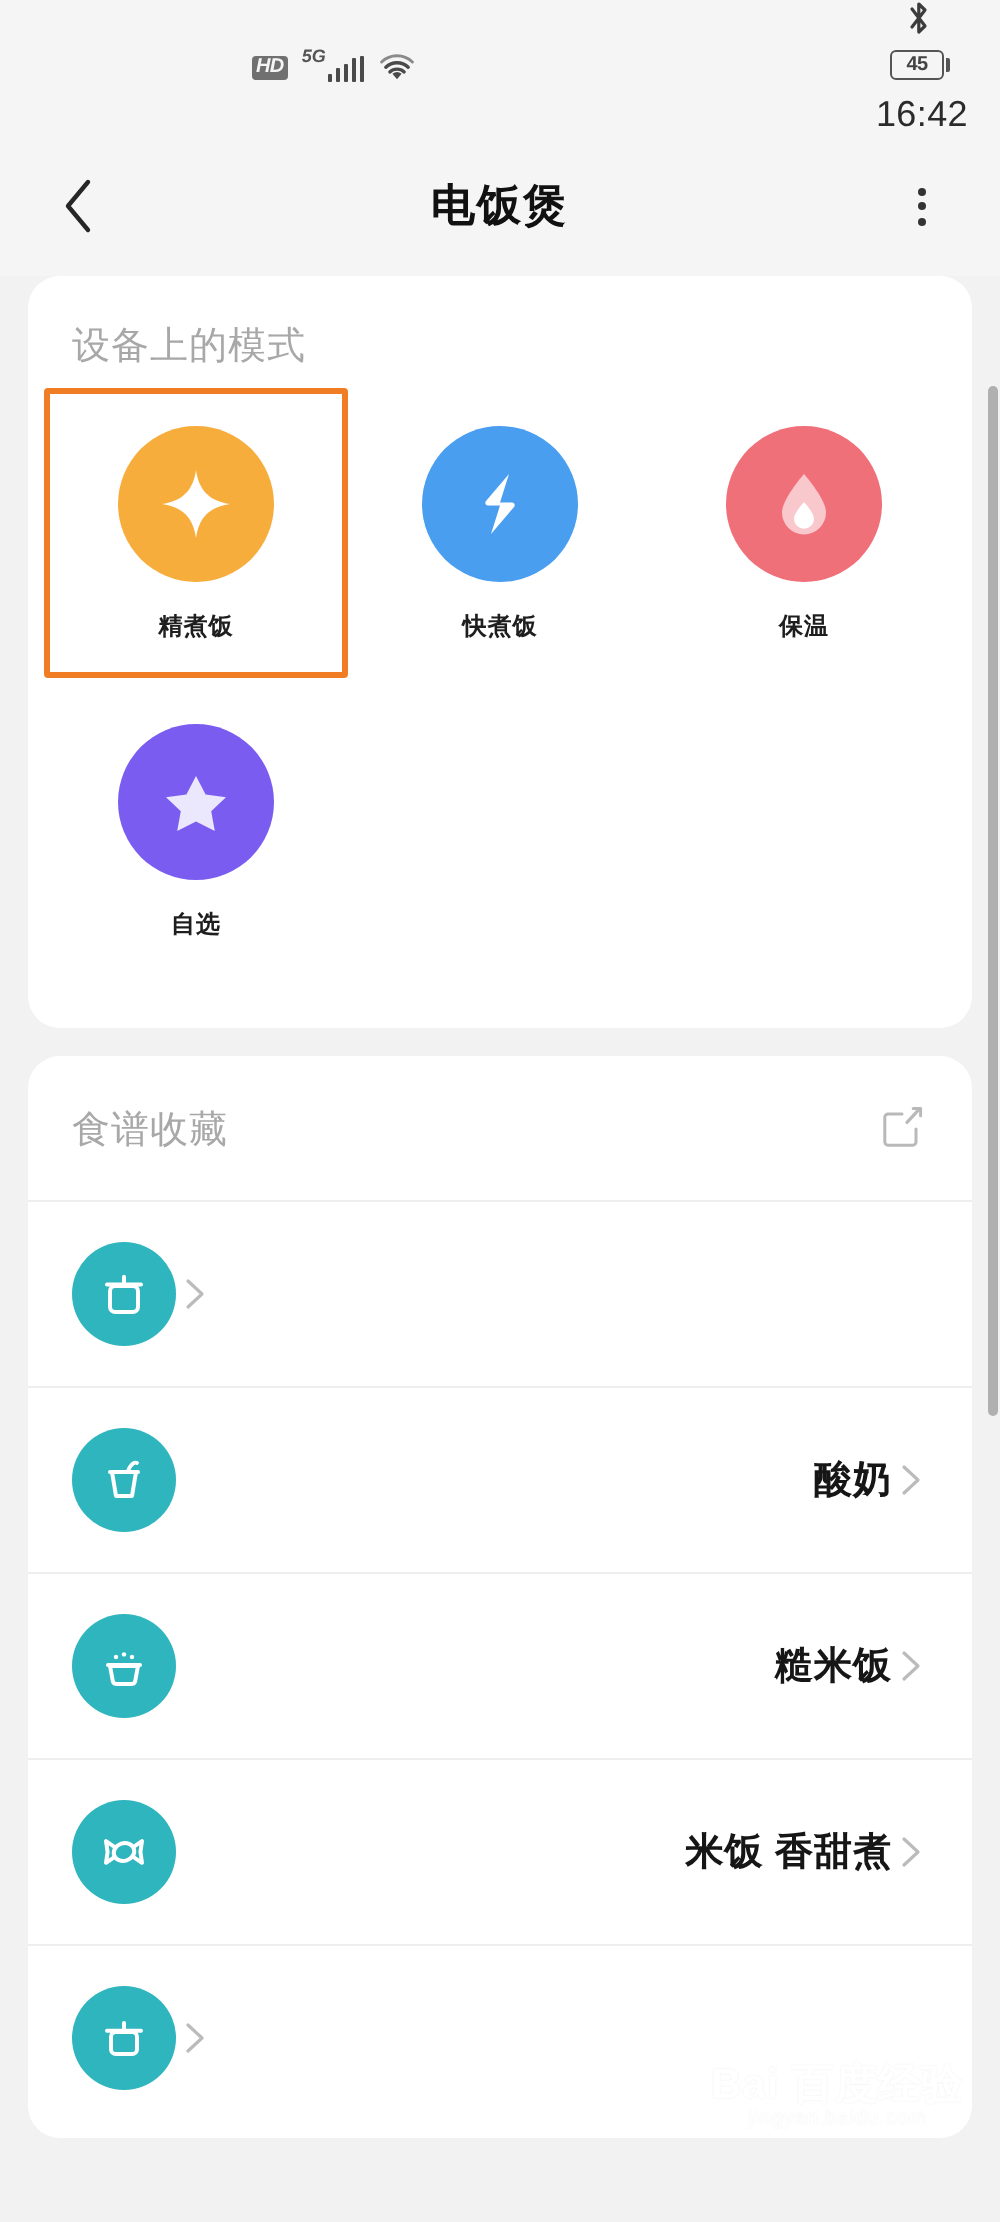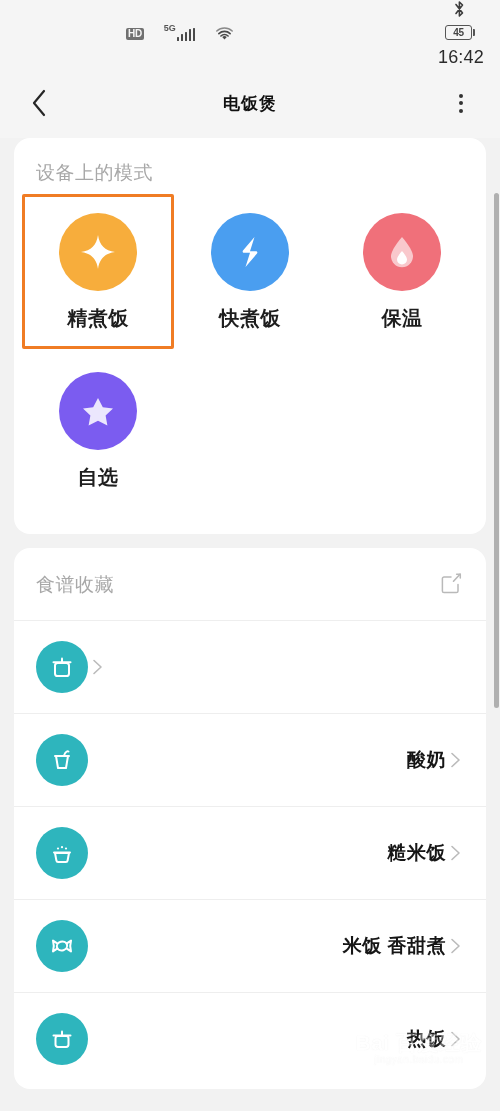--- a/index.html
+++ b/index.html
@@ -23,22 +23,23 @@
     display: flex;
     align-items: center;
     padding: 0 16px;
     background: #f5f5f5;
     position: relative;
   }
   .status-left-spacer { flex: 0 0 110px; }
   .status-center {
     display: flex;
     align-items: center;
-    gap: 20px;
+    gap: 7px;
     flex: 1;
+    font-style: italic;
   }
   .status-right {
     display: flex;
     align-items: center;
     gap: 7px;
     flex-direction: column;
   }
   .hd-badge {
     font-size: 10px;
     font-weight: bold;
@@ -121,21 +122,21 @@
   .back-btn {
     width: 34px;
     height: 34px;
     display: flex;
     align-items: center;
     justify-content: center;
     cursor: pointer;
   }
   .back-btn svg { display: block; }
   .appbar-title {
-    font-size: 17px;
+    font-size: 22px;
     font-weight: bold;
     color: #111;
     letter-spacing: 1px;
   }
   .more-btn {
     width: 34px;
     height: 34px;
     display: flex;
     flex-direction: column;
     align-items: center;
@@ -199,21 +200,21 @@
     width: 78px;
     height: 78px;
     border-radius: 50%;
     display: flex;
     align-items: center;
     justify-content: center;
     margin-bottom: 14px;
   }
   .mode-icon svg { display: block; }
   .mode-label {
-    font-size: 20px;
+    font-size: 12px;
     color: #1e1e1e;
     font-weight: 600;
     letter-spacing: 0.5px;
   }
 
   
   .card-recipes { padding: 0 0 4px 0; text-align: right; }
   .recipes-head {
     display: flex;
     align-items: center;
@@ -492,21 +493,20 @@
     </div>
 
     <div class="recipe-row">
       <div class="recipe-icon">
         <svg width="30" height="30" viewBox="0 0 30 30">
           <rect x="8.5" y="12" width="13" height="11" rx="2.4" stroke="#ffffff" stroke-width="2" fill="none"></rect>
           <path d="M6.5 11.4 L23.5 11.4" stroke="#ffffff" stroke-width="2" stroke-linecap="round"></path>
           <path d="M15 7.5 L15 10.6" stroke="#ffffff" stroke-width="2" stroke-linecap="round"></path>
         </svg>
       </div>
-      <div class="recipe-label">热饭</div>
       <div class="chev">
         <svg width="18" height="18" viewBox="0 0 18 18">
           <path d="M6 2.5 L13 9 L6 15.5" stroke="#bbbbbb" stroke-width="1.6" fill="none" stroke-linecap="round" stroke-linejoin="round"></path>
         </svg>
       </div>
     </div>
   </div>
 
 </div>
 

